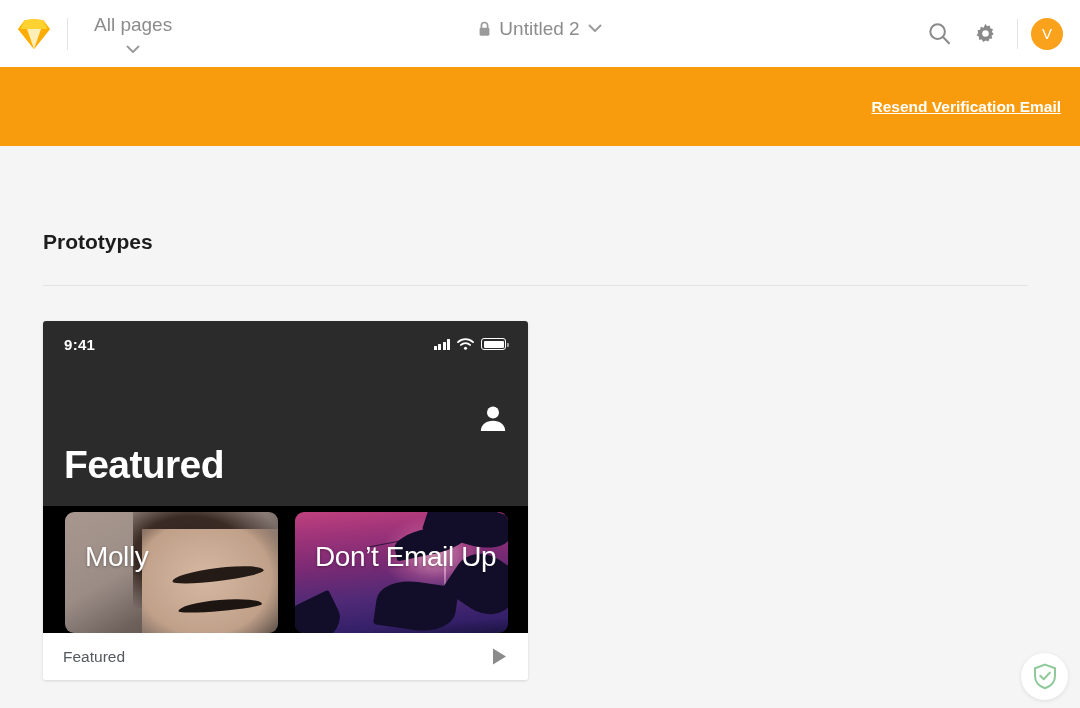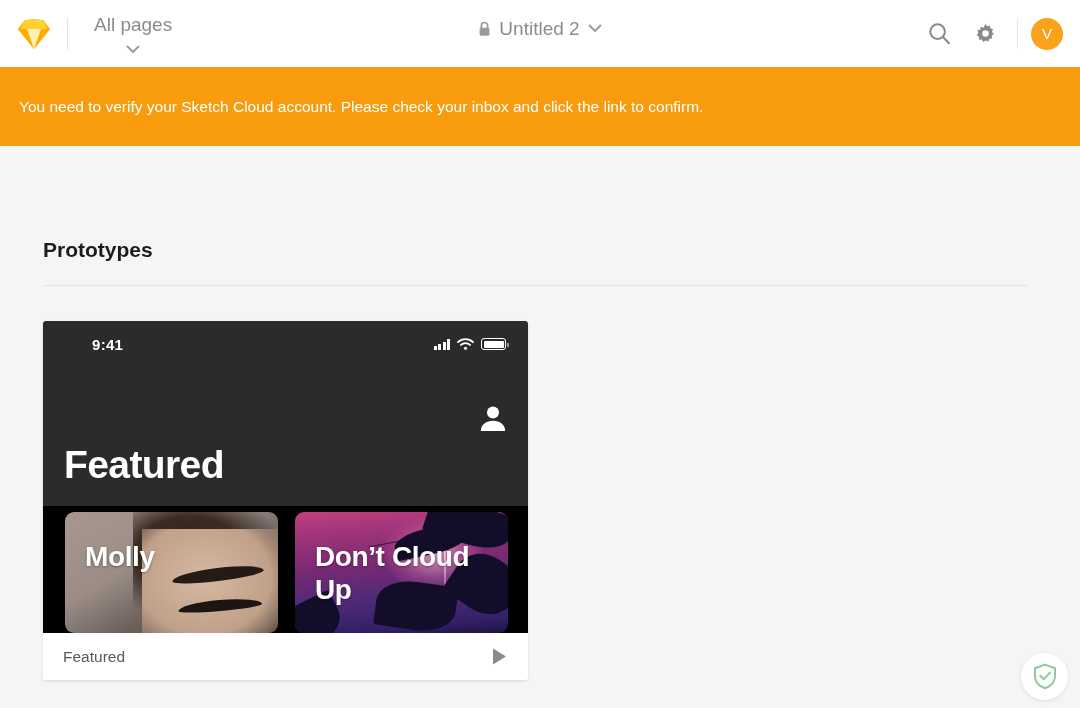--- a/index.html
+++ b/index.html
@@ -73,21 +73,21 @@
   }
   .banner-link {
     color: #ffffff; font-size: 15.5px; font-weight: bold;
     text-decoration: underline; cursor: pointer;
     margin-left: auto; white-space: nowrap;
   }
 
   
   .content { position: absolute; top: 146px; left: 0; width: 1080px; bottom: 0; }
   .section-title {
-    position: absolute; left: 43px; top: 92px;
+    position: absolute; left: 43px; top: 84px;
     font-size: 21px; font-weight: bold; color: #1d1d1d;
   }
   .section-rule {
     position: absolute; left: 43px; top: 139px;
     width: 985px; height: 1px; background: #e4e4e4;
   }
 
   
   .card {
     position: absolute; left: 43px; top: 175px;
@@ -98,21 +98,21 @@
     overflow: hidden;
     cursor: pointer;
   }
   .thumb {
     position: relative; width: 485px; height: 312px;
     background: #2b2b2b; overflow: hidden;
   }
   
   .statusbar {
     position: absolute; top: 0; left: 0; right: 0; height: 46px;
-    display: flex; align-items: center; padding: 0 22px 0 21px; margin-left: 28px;
+    display: flex; align-items: center; padding: 0 22px 0 21px;
   }
   .clock { color: #ffffff; font-size: 15px; font-weight: bold; letter-spacing: .3px; }
   .status-icons { margin-left: auto; display: flex; align-items: flex-end; gap: 7px; }
   .sig { display: flex; align-items: flex-end; gap: 1.5px; height: 11px; }
   .sig i { display: block; width: 3px; background: #fff; border-radius: .5px; }
   .sig i:nth-child(1){ height: 4px; }
   .sig i:nth-child(2){ height: 6px; }
   .sig i:nth-child(3){ height: 8.5px; }
   .sig i:nth-child(4){ height: 11px; }
   .batt {
@@ -140,21 +140,21 @@
   .tiles {
     position: absolute; left: 0; right: 0; top: 191px; height: 121px;
     display: flex; gap: 17px; padding-left: 22px;
   }
   .tile {
     width: 213px; height: 121px; border-radius: 9px;
     position: relative; overflow: hidden; flex: none;
   }
   .tile-label {
     position: absolute; left: 20px; top: 28px;
-    color: #ffffff; font-size: 28px; font-weight: bold;
+    color: #ffffff; font-size: 28px; font-weight: normal;
     line-height: 33px; letter-spacing: -0.4px;
     text-shadow: 0 1px 3px rgba(0,0,0,.35);
   }
   
   .art-molly { background: linear-gradient(150deg,#a8978f 0%, #9b8d86 38%, #6e615c 62%, #463c38 100%); }
   .art-molly .hair {
     position: absolute; right: -5px; top: -22px; width: 150px; height: 118px;
     background: radial-gradient(ellipse at 38% 55%, #2a1f1c 0%, #3a2b25 42%, rgba(90,72,64,0) 72%);
   }
   .art-molly .face {
@@ -267,21 +267,21 @@
           <path fill="#8a8a8a" d="M12 1.8l1.5 2.6 2.9-.8.6 3 2.9.9-1.3 2.7 2 2.2-2.3 1.9.8 2.9-3 .4-1.1 2.8-2.8-1.2-2.5 1.7-1.6-2.6-3 .1.1-3-2.6-1.5 1.9-2.3-.9-2.9 2.9-.7.5-3 2.9 1z"></path>
           <circle cx="12" cy="12" r="3.4" fill="#ffffff"></circle>
         </svg>
       </div>
       <div class="sep-right"></div>
       <div class="avatar">V</div>
     </div>
   </div>
 
   <div class="banner">
-    <div class="banner-text">You need to verify your Sketch Cloud account. Please check your inbox and click the link to confirm.</div>
+    <div class="banner-link">Resend Verification Email</div>
   </div>
 
   <div class="content">
 
     <div class="section-title">Prototypes</div>
     <div class="section-rule"></div>
 
     <div class="card">
 
       <div class="thumb">
@@ -325,21 +325,21 @@
           </div>
           <div class="tile art-dlu">
             <span class="glow"></span>
             <span class="wire"></span>
             <span class="pole"></span>
             <span class="tree t1"></span>
             <span class="tree t2"></span>
             <span class="tree t3"></span>
             <span class="tree t4"></span>
             <span class="tree t5"></span>
-            <span class="tile-label">Don’t Cloud Up</span>
+            <span class="tile-label">Don’t Email Up</span>
           </div>
         </div>
       </div>
 
       <div class="card-foot">
         <span class="foot-label">Featured</span>
         <span class="play-btn">
           <svg width="17" height="19" viewBox="0 0 17 19">
             <path d="M2 1.5 L15 9.5 L2 17.5 Z" fill="#8b8b8b"></path>
           </svg>

